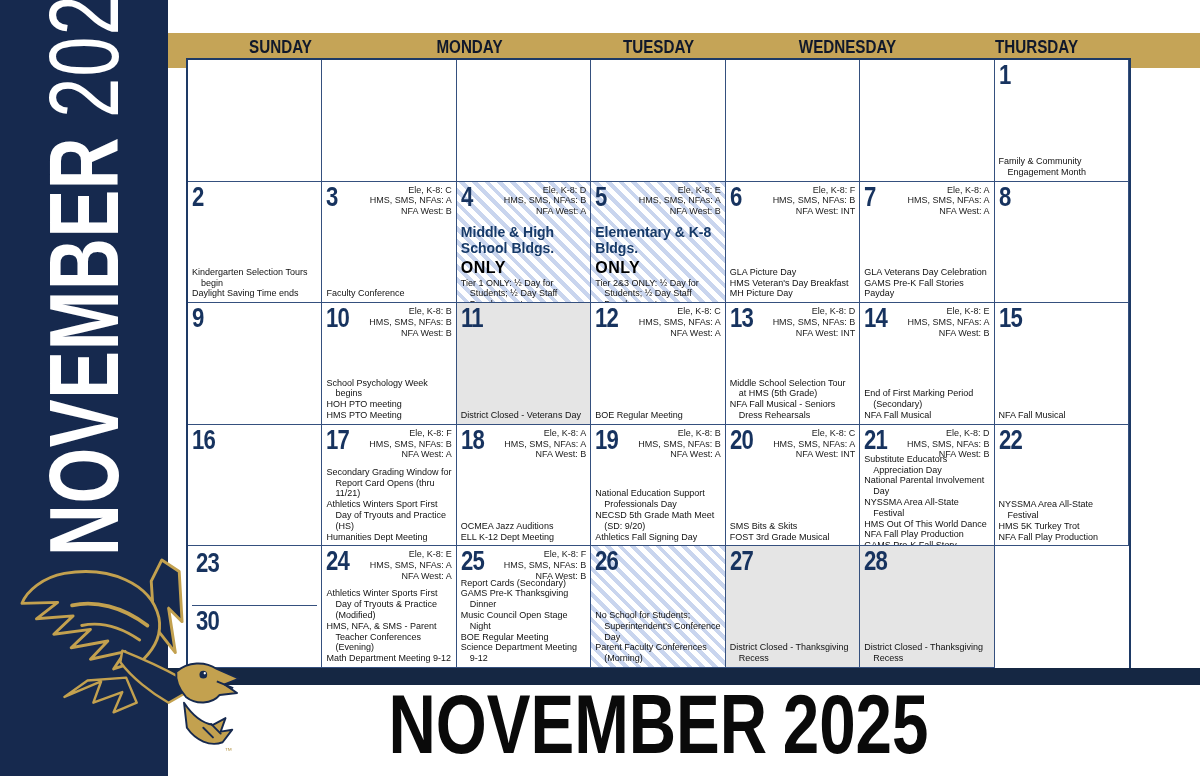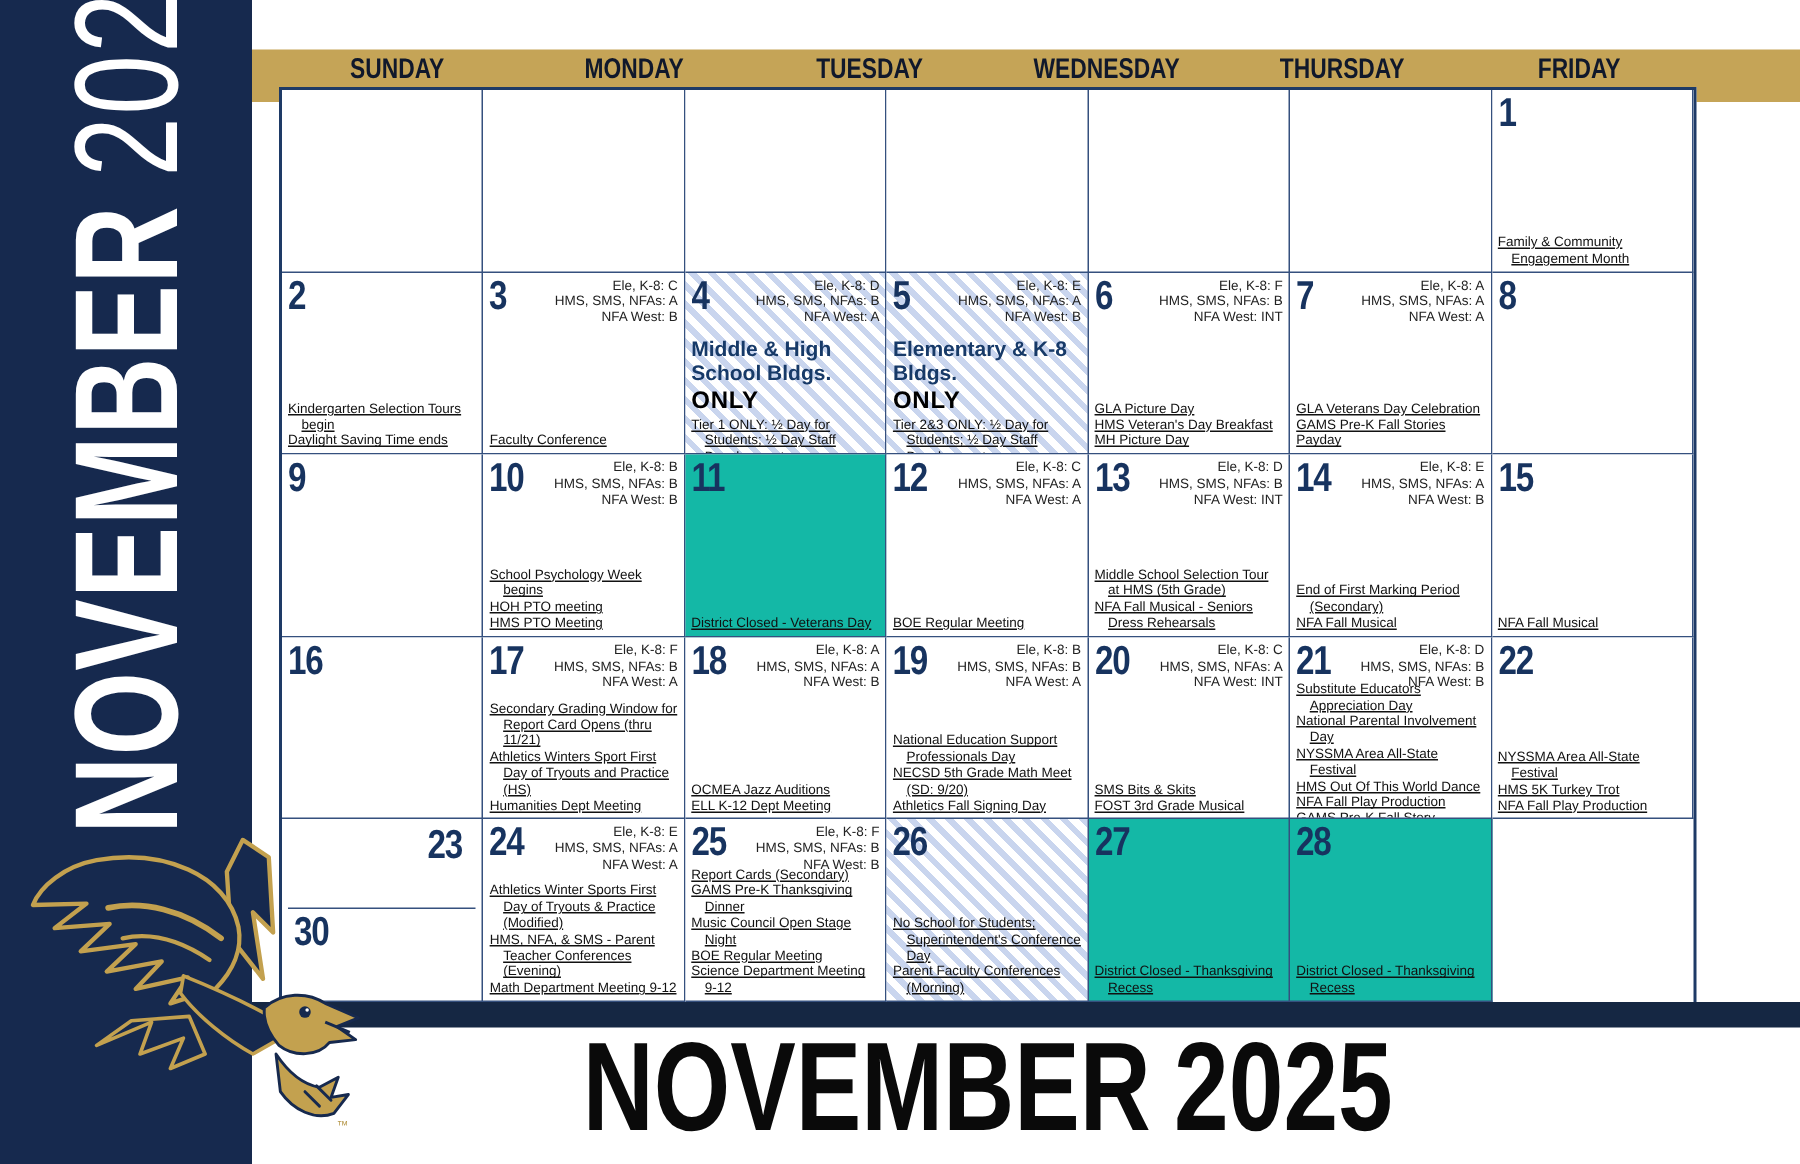--- a/index.html
+++ b/index.html
@@ -11,40 +11,40 @@
   .side-text{position:absolute;left:-216px;top:288px;width:600px;text-align:center;white-space:nowrap;
              transform:rotate(-90deg) scaleX(0.73);color:#fff;line-height:1;}
   .side-month{font-weight:700;font-size:98px;letter-spacing:1px;}
   .side-year{font-weight:400;font-size:98px;margin-left:26px;letter-spacing:2px;}
 
   
   .eagle{position:absolute;left:14px;top:558px;width:232px;height:218px;z-index:6;}
 
   
   .gold-bar{position:absolute;left:168px;top:33px;width:1032px;height:35px;background:#c5a457;}
-  .day-row{position:absolute;left:186px;top:36px;width:945px;height:29px;display:grid;grid-template-columns:repeat(6,1fr);align-items:center;z-index:2;}
+  .day-row{position:absolute;left:186px;top:36px;width:945px;height:29px;display:grid;grid-template-columns:repeat(5,1fr);align-items:center;z-index:2;}
   .day-head{text-align:center;font-weight:700;font-size:19px;color:#10182b;transform:scaleX(0.8);letter-spacing:0;}
 
   
   .grid{position:absolute;left:186px;top:58px;width:945px;height:612px;display:grid;
         grid-template-columns:repeat(7,1fr);grid-template-rows:repeat(5,1fr);
         border:2px solid #1e3a66;background:#fff;box-sizing:border-box;z-index:3;}
   .cell{position:relative;background:#fff;border-right:1.5px solid #35507e;border-bottom:1.5px solid #35507e;
         display:flex;flex-direction:column;padding:2px 4px 3px;box-sizing:border-box;overflow:hidden;}
   .cell.striped{background:repeating-linear-gradient(45deg,#fff 0,#fff 5px,#c9d5ee 5px,#c9d5ee 9px);}
-  .cell.blue{background:#14b8a6;}
+  .cell.blue{background:#e5e5e5;}
   .num{display:inline-block;font-weight:700;font-size:27px;line-height:1;color:#17335f;
        transform:scaleX(0.82);transform-origin:left top;letter-spacing:-1px;}
   .codes{position:absolute;top:3px;right:4px;text-align:right;font-size:9px;line-height:1.2;color:#222;}
   .notice{margin-top:13px;text-align:left;color:#173a68;font-weight:700;font-size:14px;line-height:1.18;}
   .notice-only{color:#000;font-size:16px;margin-top:2px;letter-spacing:.5px;}
   .events{margin-top:auto;font-size:9px;line-height:1.2;color:#111;}
-  .event{padding-left:9px;text-indent:-9px;text-decoration:underline;}
+  .event{padding-left:9px;text-indent:-9px;}
   .half{flex:1 1 50%;position:relative;padding:2px 4px;box-sizing:border-box;}
-  .half-top{border-bottom:1.5px solid #35507e;text-align:right;}
+  .half-top{border-bottom:1.5px solid #35507e;}
 
   
   .bottom-bar{position:absolute;left:168px;top:668px;width:1032px;height:17px;background:#152743;z-index:4;}
   .big-title{position:absolute;left:186px;top:682px;width:945px;text-align:center;white-space:nowrap;
              font-weight:700;font-size:84px;line-height:1;color:#0a0a0a;
              transform:scaleX(0.78);transform-origin:center top;z-index:5;}
   .big-title .yr{margin-left:20px;}
 </style>
 </head>
 <body>

